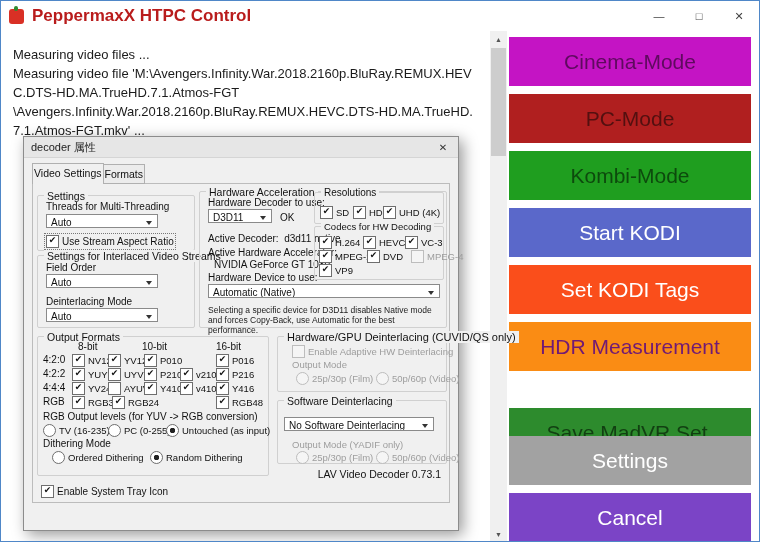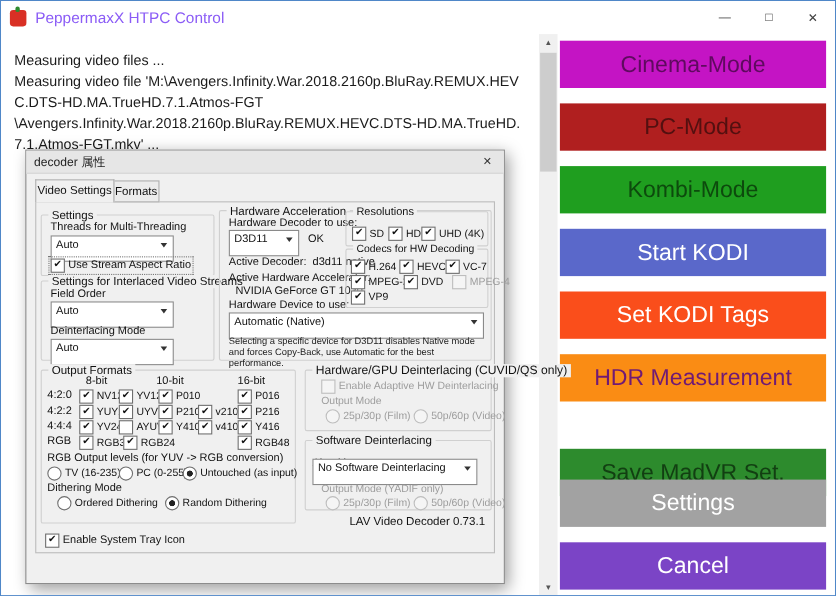--- a/index.html
+++ b/index.html
@@ -4,53 +4,53 @@
 <style>
   *{margin:0;padding:0;box-sizing:border-box;}
   html,body{width:760px;height:542px;overflow:hidden;}
   body{font-family:"Liberation Sans","DejaVu Sans",sans-serif;background:#8a8a8a;}
   .win{position:relative;width:760px;height:542px;background:#ffffff;border:1px solid #4f87c8;overflow:hidden;}
 
   
   .titlebar{position:absolute;left:0;top:0;right:0;height:30px;background:#ffffff;display:flex;align-items:center;}
   .appicon{width:15px;height:15px;margin:0 8px 0 8px;background:#d93025;border-radius:3px;position:relative;flex:0 0 15px;}
   .appicon::after{content:"";position:absolute;left:5px;top:-3px;width:4px;height:5px;background:#2f8b2f;border-radius:2px;}
-  .title{font-size:14px;color:#8b5cf6;white-space:nowrap;}
+  .title{font-size:17px;color:#b91c1c;white-space:nowrap;font-weight:bold;}
   .wbtns{margin-left:auto;display:flex;height:30px;}
   .wbtn{width:40px;height:30px;display:flex;align-items:center;justify-content:center;font-size:11px;color:#444;}
 
   
   .logarea{position:absolute;left:0;top:30px;width:489px;height:512px;background:#fff;padding:14px 12px 0 12px;font-size:13px;color:#1b1b1b;line-height:19px;overflow:hidden;overflow-wrap:break-word;word-break:break-all;}
 
   
   .vscroll{position:absolute;left:489px;top:30px;width:17px;height:512px;background:#f0f0f0;}
   .sarrow{position:absolute;left:0;width:17px;height:17px;color:#555;font-size:7px;display:flex;align-items:center;justify-content:center;}
   .sarrow.up{top:0;}
   .sarrow.down{bottom:0;}
   .sthumb{position:absolute;left:1px;top:17px;width:15px;height:108px;background:#cdcdcd;}
 
   
   .sidebar{position:absolute;left:506px;top:30px;right:0;bottom:0;background:#ffffff;}
-  .sbtn{position:absolute;left:2px;width:242px;height:43px;display:flex;align-items:center;justify-content:center;font-size:21px;white-space:nowrap;cursor:default;}
+  .sbtn{position:absolute;left:2px;width:242px;height:49px;display:flex;align-items:center;justify-content:center;font-size:21px;white-space:nowrap;cursor:default;}
 
   
   .dlg{position:absolute;left:22px;top:135px;width:436px;height:395px;background:#f0f0f0;border:1px solid #8c8c8c;box-shadow:4px 4px 14px rgba(0,0,0,.4);font-size:10.5px;color:#111;}
   .dlg-tb{position:absolute;left:0;top:0;right:0;height:21px;background:#e6e6e6;display:flex;align-items:center;padding-left:7px;border-bottom:1px solid #d5d5d5;}
   .dlg-title{font-size:11px;color:#222;}
   .dlg-close{margin-left:auto;width:30px;height:21px;display:flex;align-items:center;justify-content:center;font-size:10px;color:#333;}
   .tabs{position:absolute;left:8px;top:26px;display:flex;z-index:3;}
   .tab{height:20px;padding:0 1px;line-height:19px;background:#ececec;border:1px solid #b0b0b0;margin-right:-1px;position:relative;top:1px;}
   .tab.active{background:#f0f0f0;border-bottom:none;height:21px;top:0;z-index:4;}
   .page{position:absolute;left:8px;top:46px;width:418px;height:320px;border:1px solid #bcbcbc;background:#f0f0f0;}
   .grp,.subbox{position:absolute;border:1px solid #d0d0d0;border-radius:2px;}
   .glabel{position:absolute;top:-6px;left:6px;background:#f0f0f0;padding:0 3px;white-space:nowrap;}
   .lbl{position:absolute;white-space:nowrap;}
   .small{font-size:10px;}
   .tiny{font-size:9.5px;}
-  .combo{position:absolute;background:#fff;border:1px solid #8a8a8a;line-height:15px;padding:0 16px 0 4px;height:24px;white-space:nowrap;overflow:hidden;}
+  .combo{position:absolute;background:#fff;border:1px solid #8a8a8a;line-height:15px;padding:0 16px 0 4px;height:14px;white-space:nowrap;overflow:hidden;}
   .combo::after{content:"";position:absolute;right:5px;top:6px;border-left:3.5px solid transparent;border-right:3.5px solid transparent;border-top:4px solid #333;}
   .cbx,.rad{position:absolute;white-space:nowrap;display:flex;align-items:center;gap:3px;}
   .cbx::before{content:"";width:11px;height:11px;flex:0 0 11px;border:1px solid #6e6e6e;background:#fff;font-size:9px;line-height:9px;text-align:center;color:#111;}
   .cbx.on::before{content:"✔";}
   .rad::before{content:"";width:11px;height:11px;flex:0 0 11px;border:1px solid #6e6e6e;background:#fff;border-radius:50%;}
   .rad.on::before{background:radial-gradient(circle,#222 0,#222 2.5px,#fff 3px);}
   .dis{color:#9d9d9d;padding-left:8px;}
   .dis::before{border-color:#bdbdbd;background:#f5f5f5;}
   .focus{outline:1px dotted #777;outline-offset:1px;}
   .note{position:absolute;font-size:8.5px;line-height:10px;color:#222;}
@@ -143,21 +143,21 @@
           <div class="glabel small">Resolutions</div>
           <span class="cbx tiny on" style="left:5px;top:13px">SD</span>
           <span class="cbx tiny on" style="left:38px;top:13px">HD</span>
           <span class="cbx tiny on" style="left:68px;top:13px">UHD (4K)</span>
         </div>
 
         <div class="subbox" style="left:114px;top:34px;width:130px;height:54px">
           <div class="glabel tiny">Codecs for HW Decoding</div>
           <span class="cbx tiny on" style="left:4px;top:9px">H.264</span>
           <span class="cbx tiny on" style="left:48px;top:9px">HEVC</span>
-          <span class="cbx tiny on" style="left:90px;top:9px">VC-7</span>
+          <span class="cbx tiny on" style="left:90px;top:9px">VC-3</span>
           <span class="cbx tiny on" style="left:4px;top:23px">MPEG-2</span>
           <span class="cbx tiny on" style="left:52px;top:23px">DVD</span>
           <span class="cbx tiny dis" style="left:88px;top:23px">MPEG-4</span>
           <span class="cbx tiny on" style="left:4px;top:37px">VP9</span>
         </div>
       </div>
 
       <div class="grp" style="left:4px;top:152px;width:232px;height:140px">
         <div class="glabel">Output Formats</div>
         <div class="lbl small" style="left:40px;top:4px">8-bit</div>

